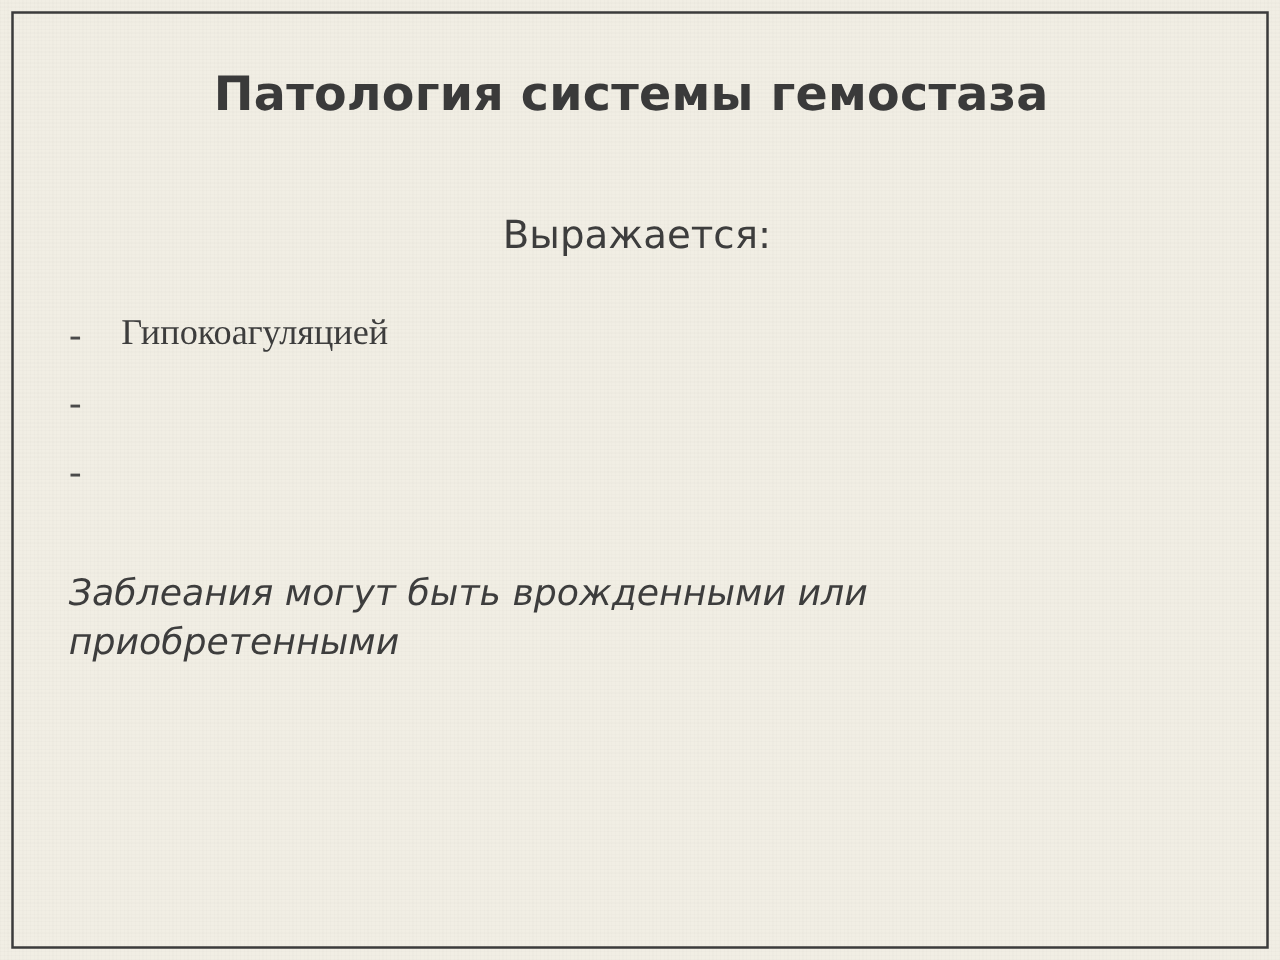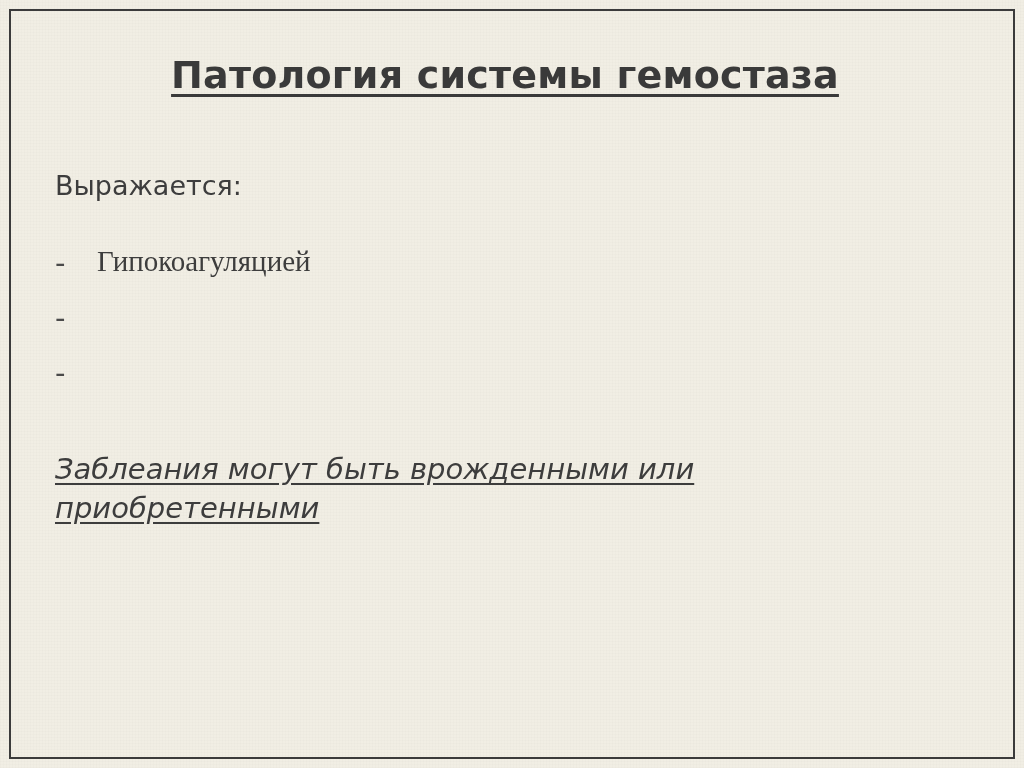--- a/index.html
+++ b/index.html
@@ -40,32 +40,32 @@
     height: 100%;
     box-sizing: border-box;
     padding: 34px 52px 0 38px;
   }
   .slide-title {
     text-align: center;
     font-size: 38px;
     font-weight: bold;
     color: #3a3a3a;
     letter-spacing: 0.2px;
-    text-decoration: underline;
     text-underline-offset: 6px;
     margin: 12px 0 0 0;
     padding: 0 10px;
     line-height: 1.15;
   }
   .intro {
     margin-top: 72px;
     margin-left: 9px;
-    font-size: 27px;
+    font-size: 31px;
     color: #3d3d3d;
     line-height: 1.2;
+    text-align: center;
   }
   .bullets {
     margin-top: 44px;
     margin-left: 9px;
     list-style: none;
     padding: 0;
   }
   .bullet-row {
     display: flex;
     align-items: flex-start;
@@ -88,21 +88,20 @@
   .note {
     margin-top: 60px;
     margin-left: 9px;
     max-width: 820px;
     font-size: 29px;
     font-style: italic;
     color: #3d3d3d;
     line-height: 1.35;
   }
   .note span {
-    text-decoration: underline;
     text-underline-offset: 4px;
   }
 </style>
 </head>
 <body>
 
 <div class="slide">
   <div class="slide-frame"></div>
   <div class="content">
 

